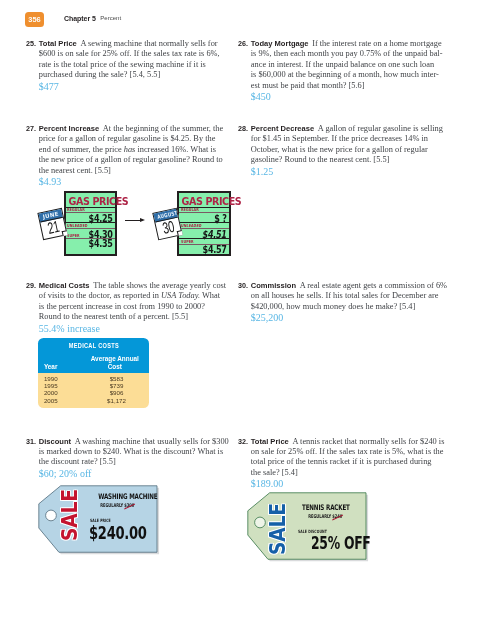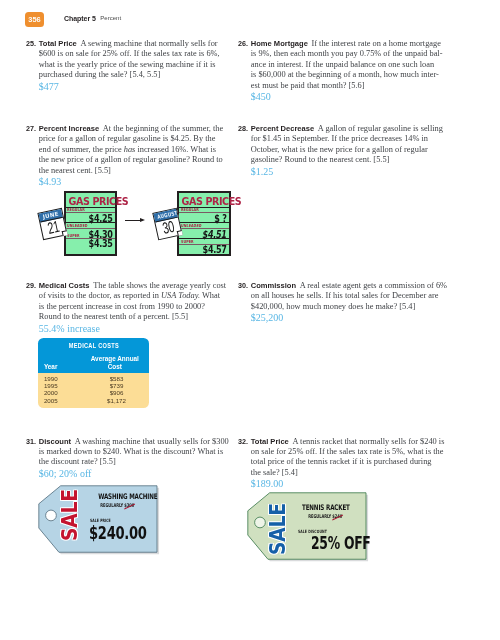--- a/index.html
+++ b/index.html
@@ -171,29 +171,29 @@
   <div class="pagenum">356</div>
   <div class="chaptline">
     <b>Chapter 5</b><span class="topic">Percent</span>
   </div>
 
   <div class="prob" style="left:22px;top:39px;width:191px;">
       <div class="num">25.</div>
       <div class="body">
         <div class="ln"><span class="lead">Total Price</span><span>A sewing machine that normally sells for</span></div>
         <div class="ln"><span>$600 is on sale for 25% off. If the sales tax rate is 6%,</span></div>
-        <div class="ln"><span>what is the yearly price of the sewing machine if it is</span></div>
+        <div class="ln"><span>rate is the total price of the sewing machine if it is</span></div>
         <div class="ln"><span>purchased during the sale? [5.4, 5.5]</span></div>
         <div class="ans">$477</div>
       </div>
     </div>
   <div class="prob" style="left:234px;top:39px;width:204px;">
       <div class="num">26.</div>
       <div class="body">
-        <div class="ln"><span class="lead">Home Mortgage</span><span>If the interest rate on a home mortgage</span></div>
+        <div class="ln"><span class="lead">Today Mortgage</span><span>If the interest rate on a home mortgage</span></div>
         <div class="ln"><span>is 9%, then each month you pay 0.75% of the unpaid bal-</span></div>
         <div class="ln"><span>ance in interest. If the unpaid balance on one such loan</span></div>
         <div class="ln"><span>is $60,000 at the beginning of a month, how much inter-</span></div>
         <div class="ln"><span>est must be paid that month? [5.6]</span></div>
         <div class="ans">$450</div>
       </div>
     </div>
   <div class="prob" style="left:22px;top:124px;width:191px;">
       <div class="num">27.</div>
       <div class="body">

